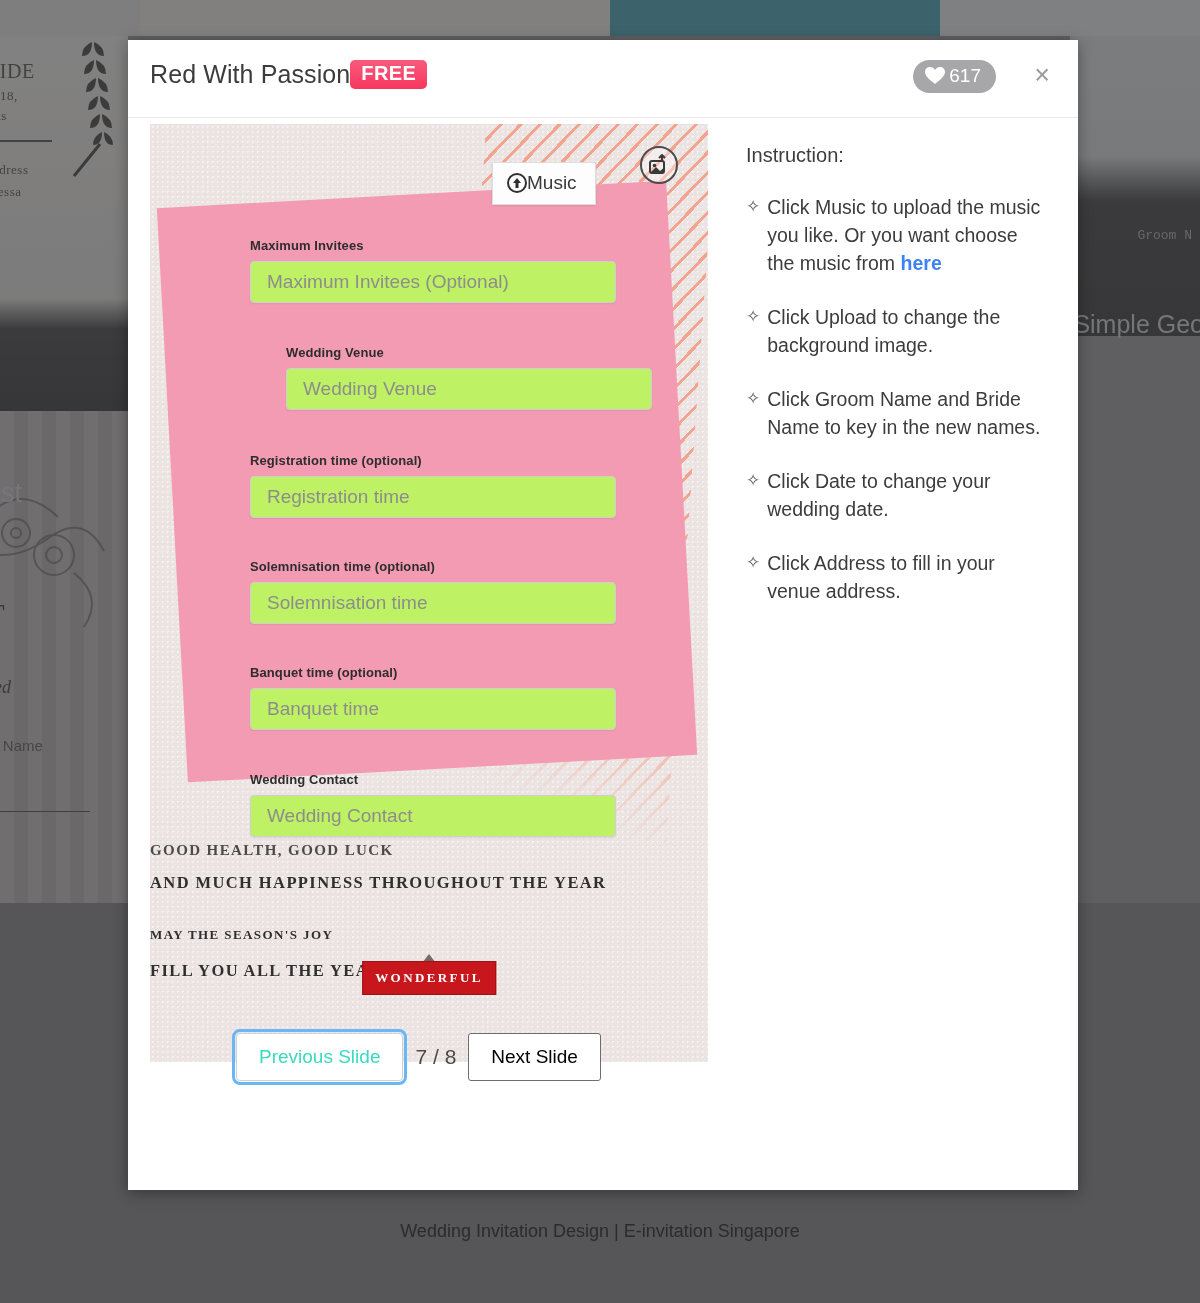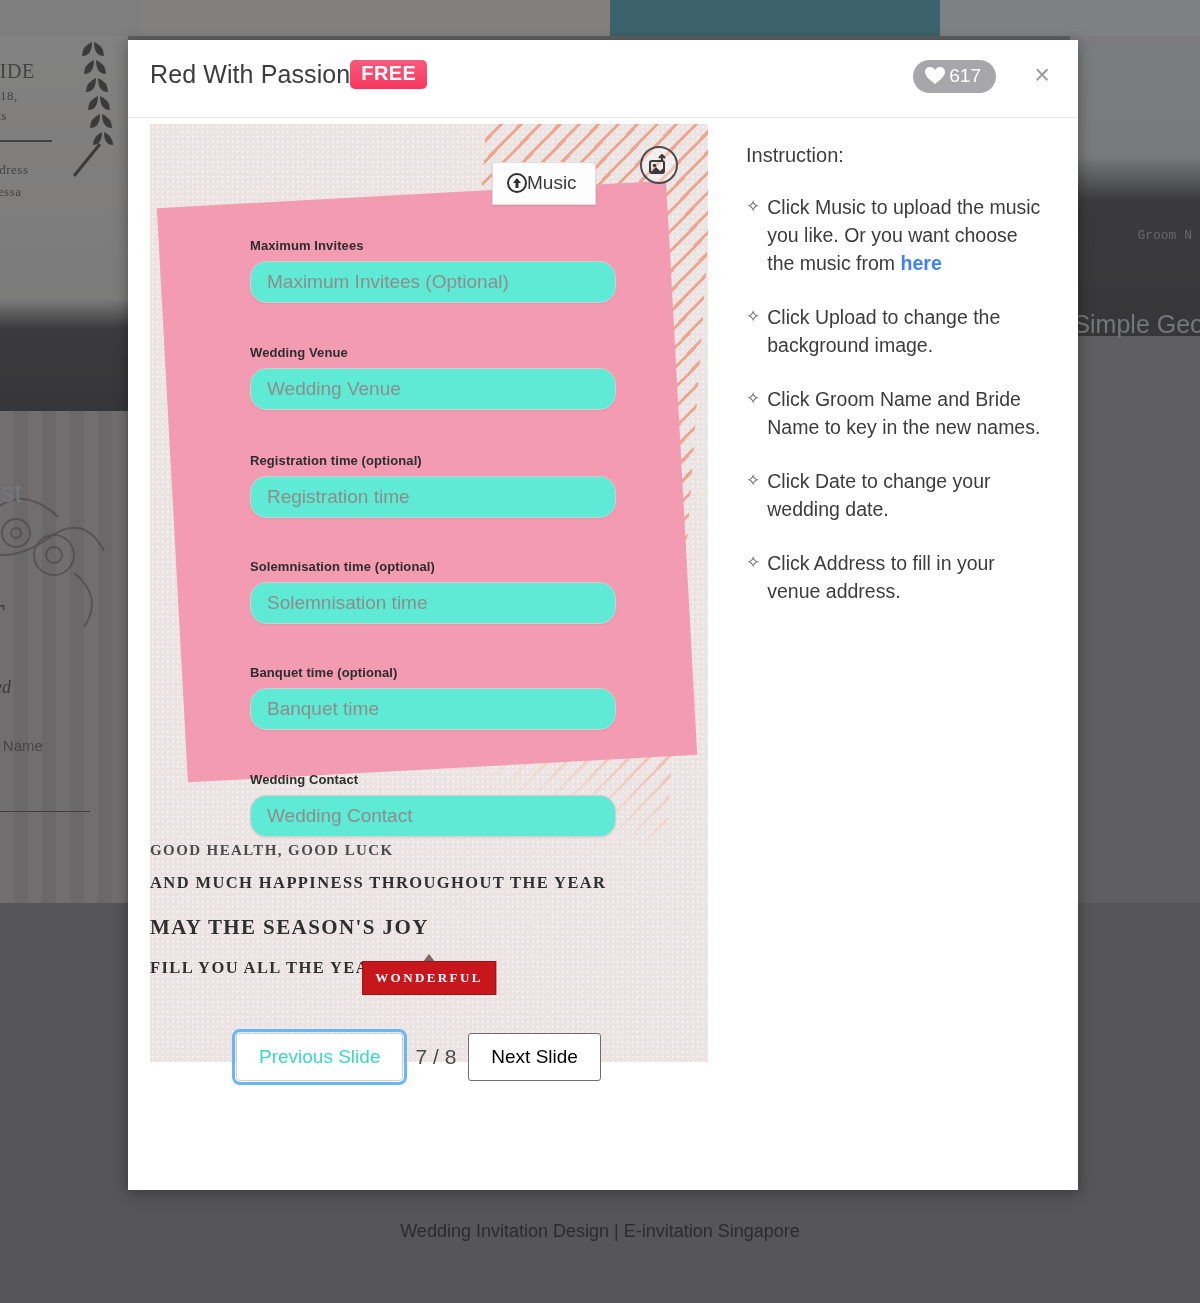--- a/index.html
+++ b/index.html
@@ -163,35 +163,35 @@
     display: flex; align-items: center; justify-content: center; cursor: pointer;
   }
 
   .form-area { position: absolute; left: 0; top: 0; width: 100%; }
   .field { position: absolute; left: 100px; width: 366px; }
   .field .lbl {
     font-size: 13px; font-weight: bold; color: #2d2d2d;
     margin-bottom: 8px; letter-spacing: .1px;
   }
   .field input {
-    width: 100%; height: 42px; border: 1px solid #cfcfcf; border-radius: 16px;
-    background: #5eead4; padding: 0 16px; font-size: 19px; color: #4a4a4a;
+    width: 100%; height: 42px; border: 1px solid #cfcfcf; border-radius: 4px;
+    background: #bef264; padding: 0 16px; font-size: 19px; color: #4a4a4a;
     font-family: "Liberation Sans", sans-serif; outline: none;
     box-shadow: 0 1px 2px rgba(0,0,0,.07);
   }
   .field input::placeholder { color: #8d8d8d; }
 
   .verse {
     position: absolute; left: 0; right: 0; top: 718px;
     text-align: left; font-family: "Liberation Serif", serif;
     color: #2f2f2f; font-weight: bold; letter-spacing: 1.4px;
   }
   .verse .l0 { font-size: 15px; color:#3a3a3a; opacity:.9; }
   .verse .l1 { font-size: 16.5px; margin-top: 14px; }
-  .verse .l2 { font-size: 21px; margin-top: 22px; }
+  .verse .l2 { font-size: 13px; margin-top: 34px; }
   .verse .l3 { font-size: 16.5px; margin-top: 18px; }
   .chevron-mark {
     position: absolute; left: 50%; top: 828px; transform: translateX(-50%);
     width: 54px; height: 34px;
   }
   .wonderful-btn {
     position: absolute; left: 50%; top: 837px; transform: translateX(-50%);
     background: #c8161d; color: #ffffff; border: 1px solid #9d1117;
     font-family: "Liberation Serif", serif; font-weight: bold;
     font-size: 13px; letter-spacing: 2.4px; padding: 8px 12px;
@@ -346,21 +346,21 @@
           <path d="M3 18 L8 13 L12 17 L15 14.5 L15 18 Z" fill="#3a3a3a"></path>
           <path d="M14 1 L14 8 M11 4 L14 1 L17 4" stroke="#3a3a3a" stroke-width="2" fill="none"></path>
         </svg>
       </div>
 
       <div class="form-area">
         <div class="field" style="top:114px;">
           <div class="lbl">Maximum Invitees</div>
           <input type="text" placeholder="Maximum Invitees (Optional)" style="">
         </div>
-        <div class="field" style="top:221px;">
+        <div class="field" style="top:221px;margin-left:36px;">
           <div class="lbl">Wedding Venue</div>
           <input type="text" placeholder="Wedding Venue" style="">
         </div>
         <div class="field" style="top:329px;">
           <div class="lbl">Registration time (optional)</div>
           <input type="text" placeholder="Registration time" style="">
         </div>
         <div class="field" style="top:435px;">
           <div class="lbl">Solemnisation time (optional)</div>
           <input type="text" placeholder="Solemnisation time" style="">

